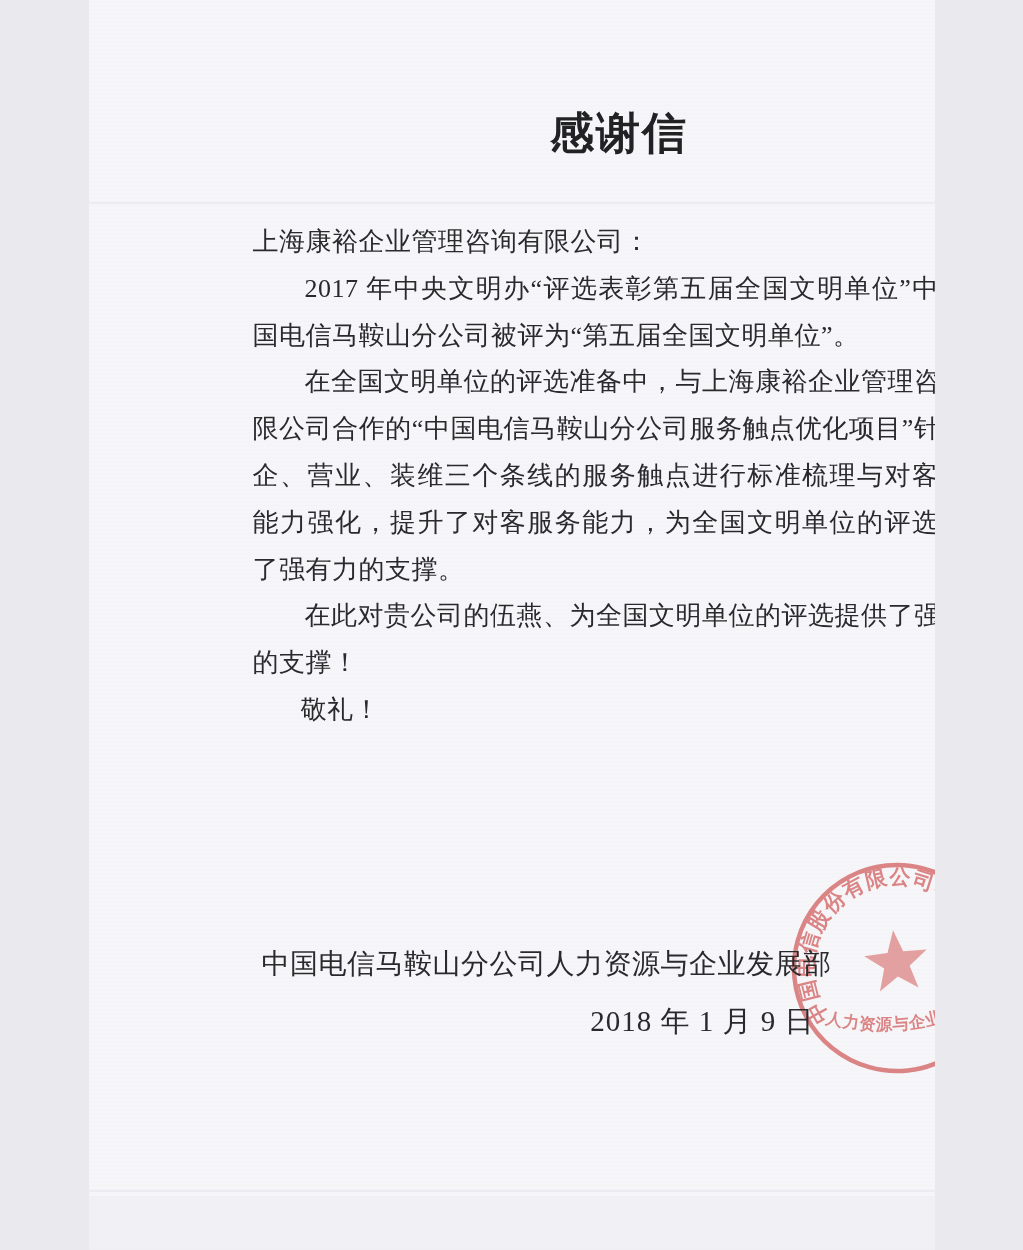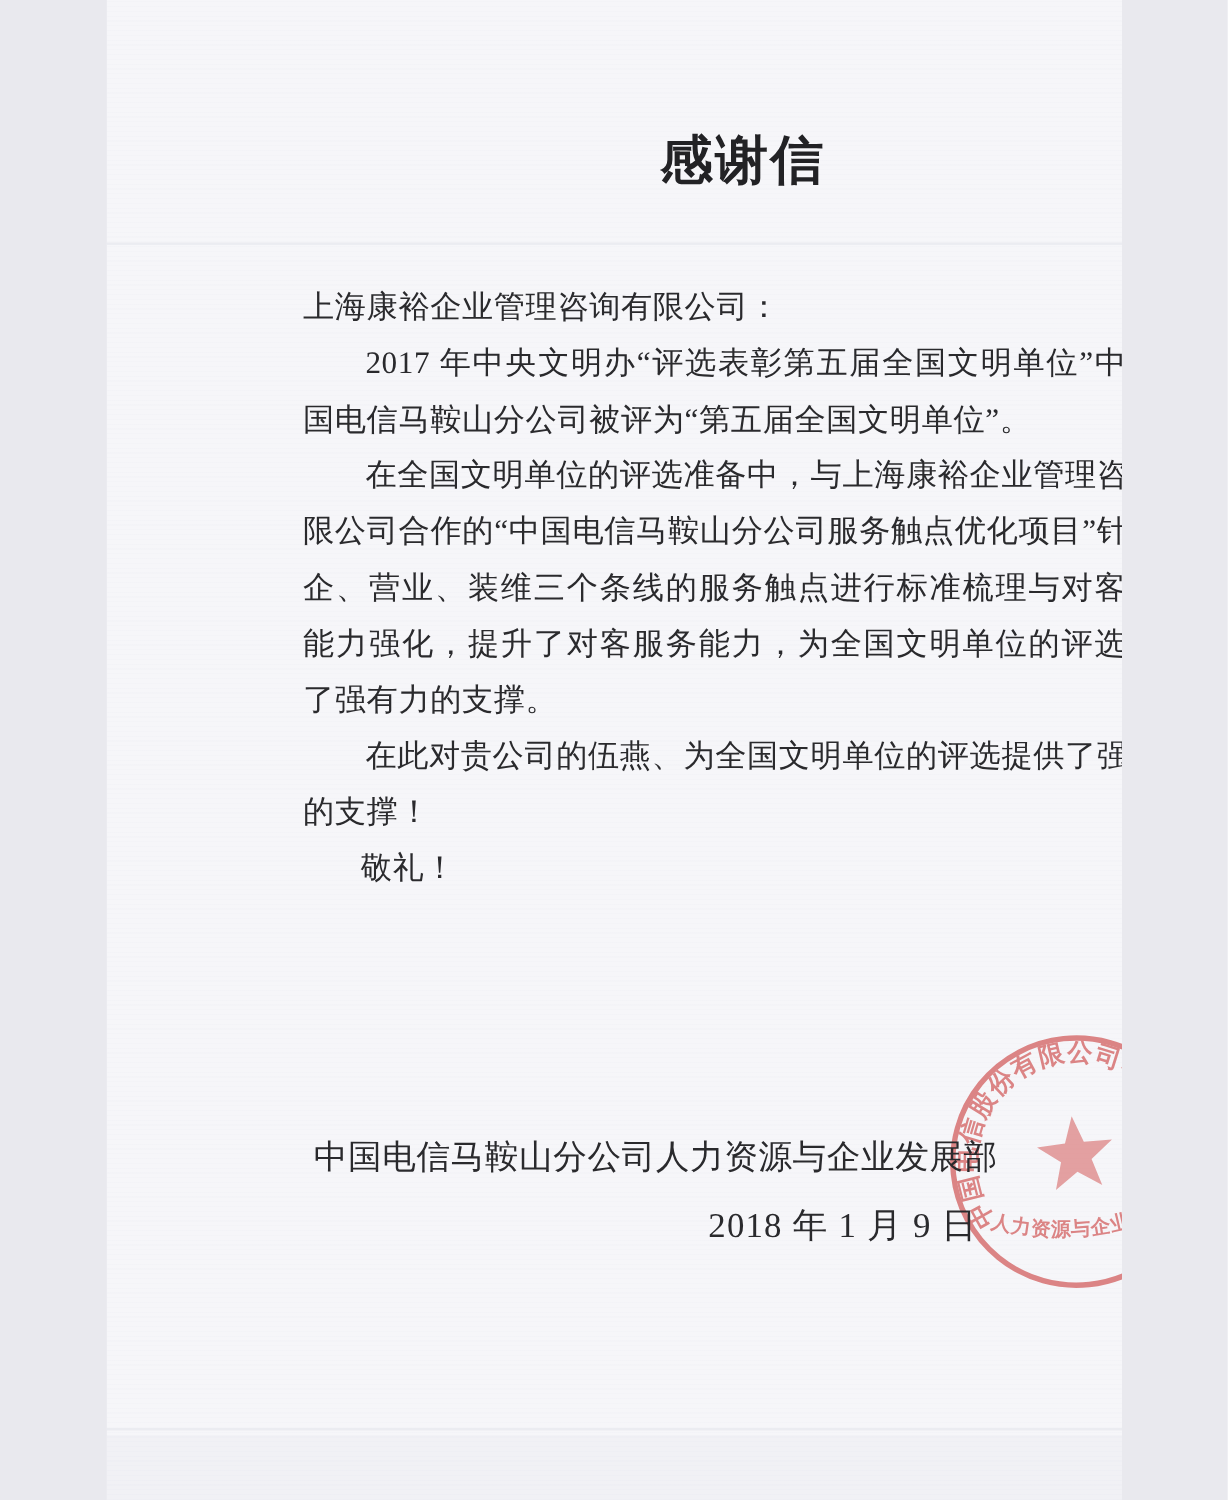--- a/index.html
+++ b/index.html
@@ -38,21 +38,21 @@
     top:104px; left:19px;
     width:1023px;
     text-align:center;
     font-size:44px;
     font-weight:bold;
     letter-spacing:2px;
     color:#222225;
   }
   .body-text{
     position:absolute;
-    top:233px; left:164px;
+    top:219px; left:164px;
     width:741px;
     font-size:26px;
     line-height:46.8px;
     text-align:justify;
     text-justify:inter-character;
     letter-spacing:0.5px;
   }
   .body-text p{margin:0; text-indent:2em;}
   .body-text .salutation{text-indent:0;}
   .body-text .closing-first{text-indent:2em;}

